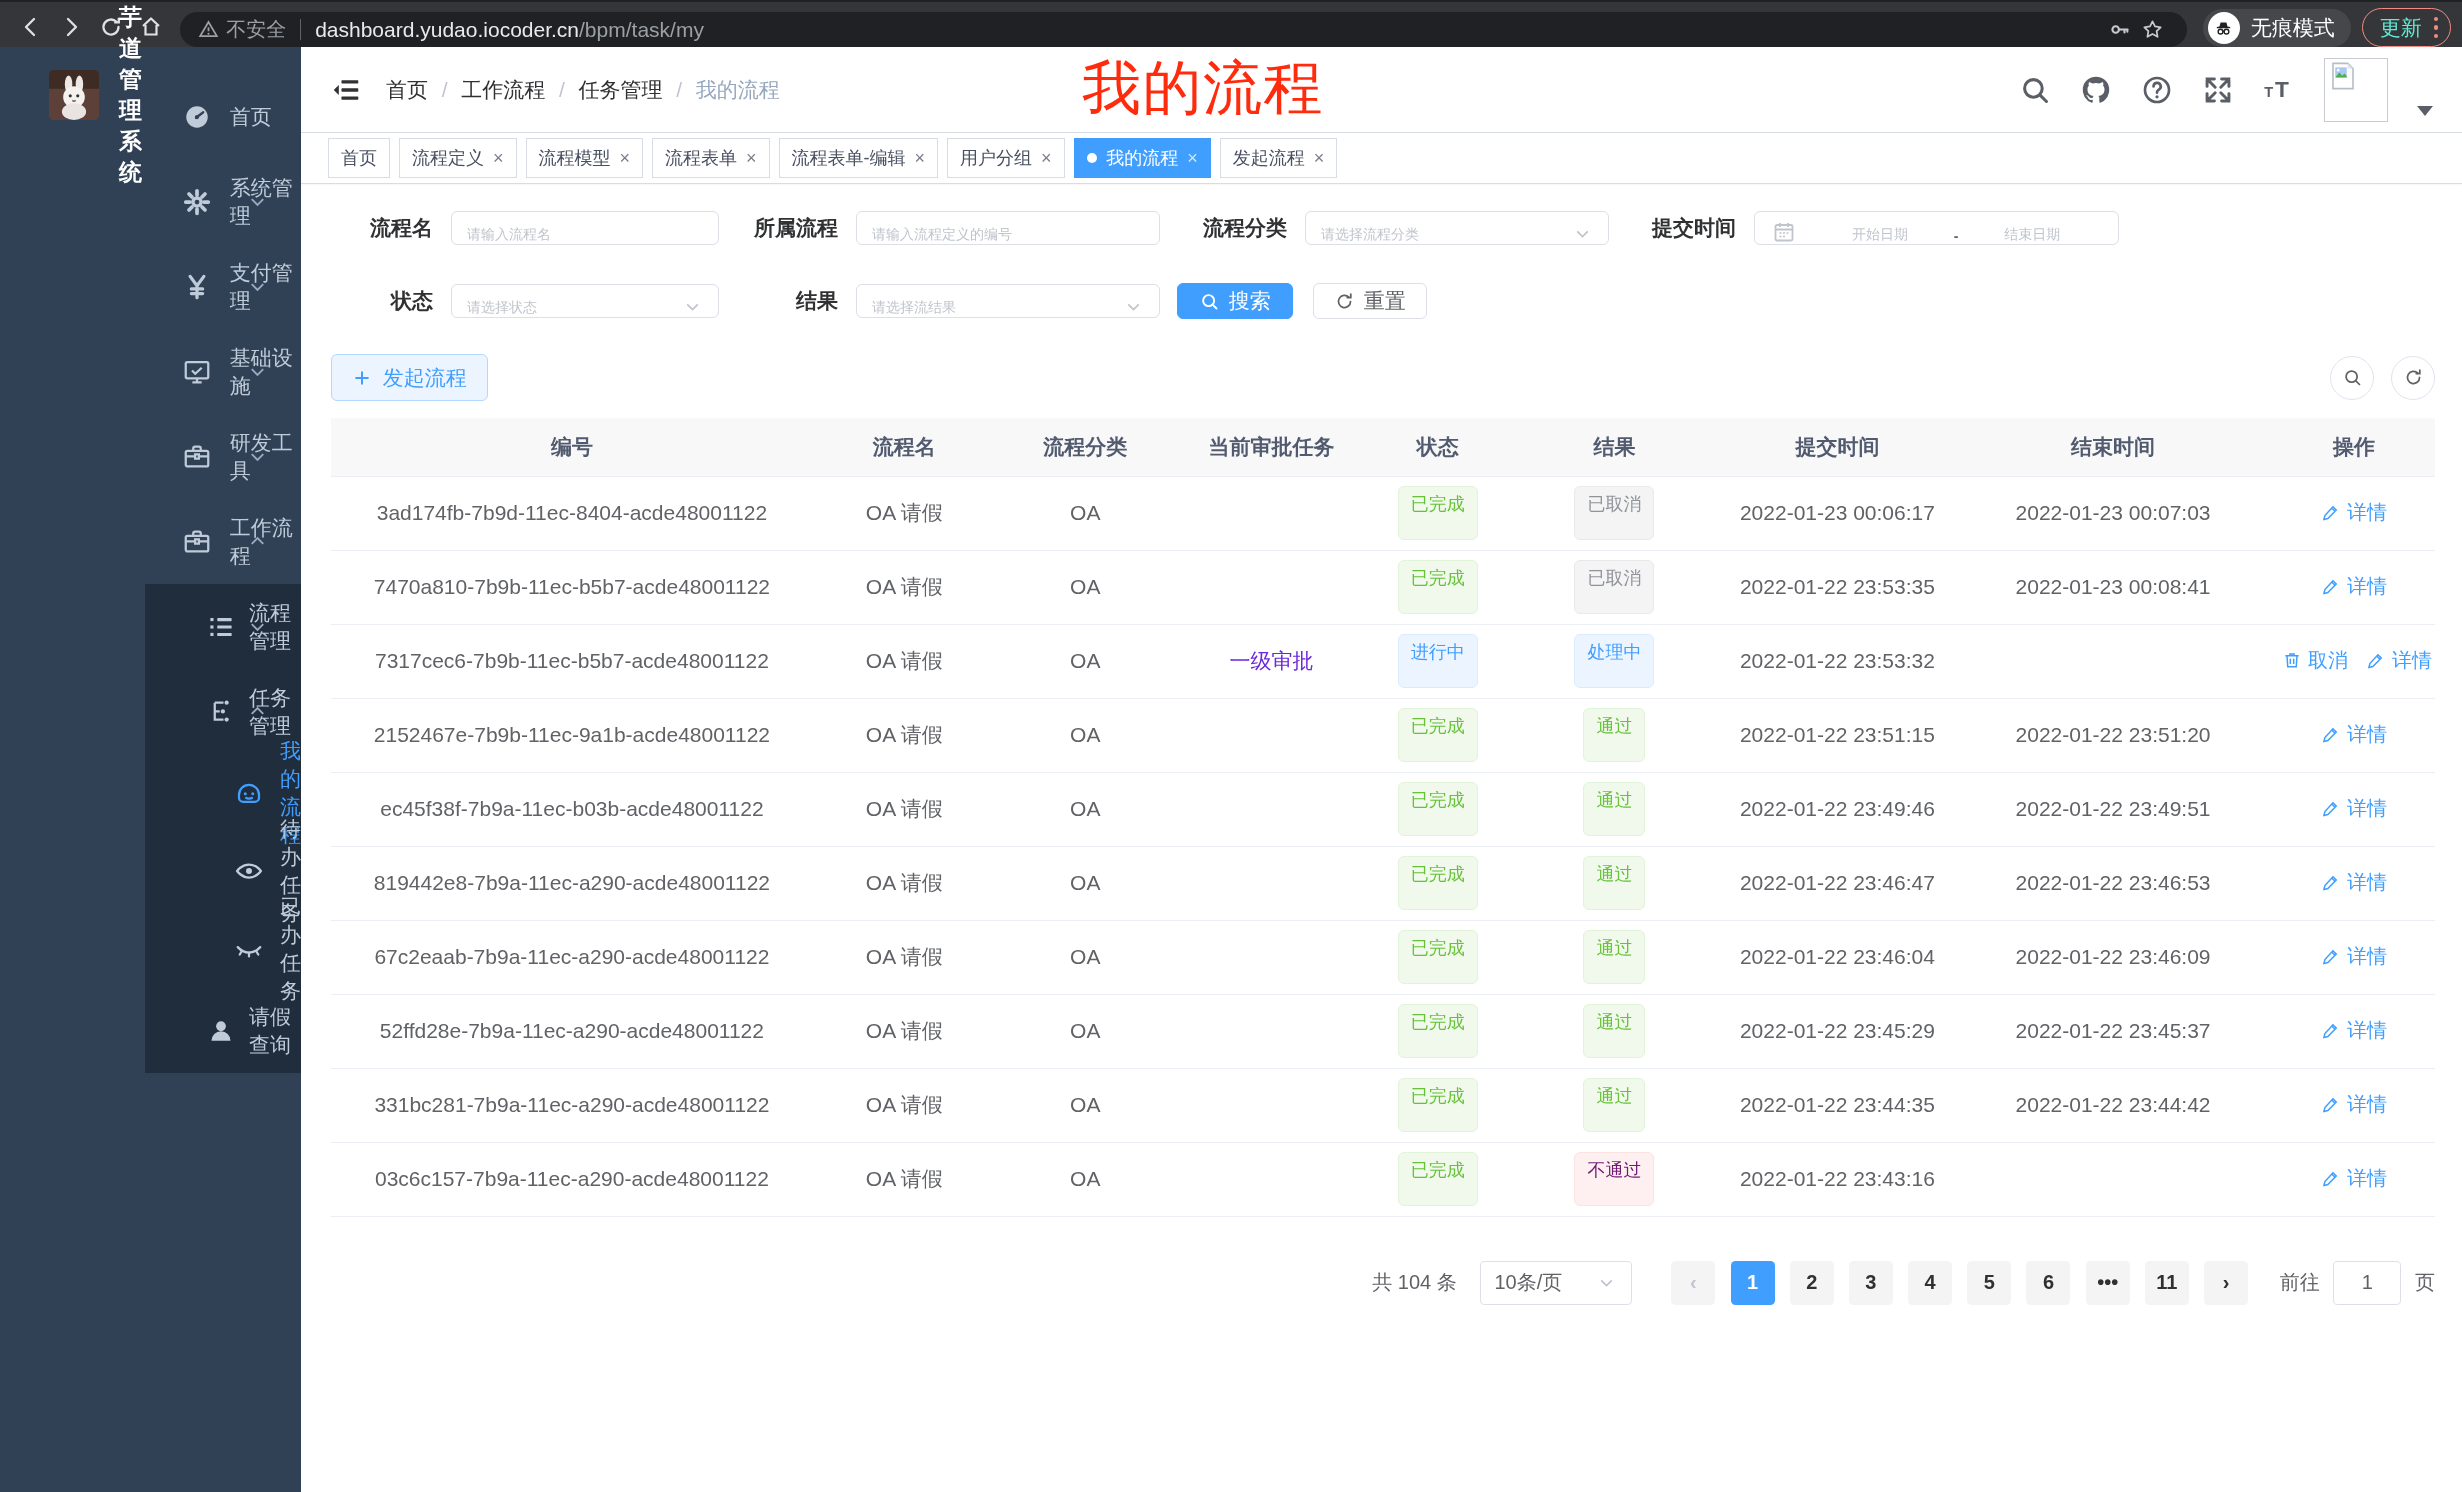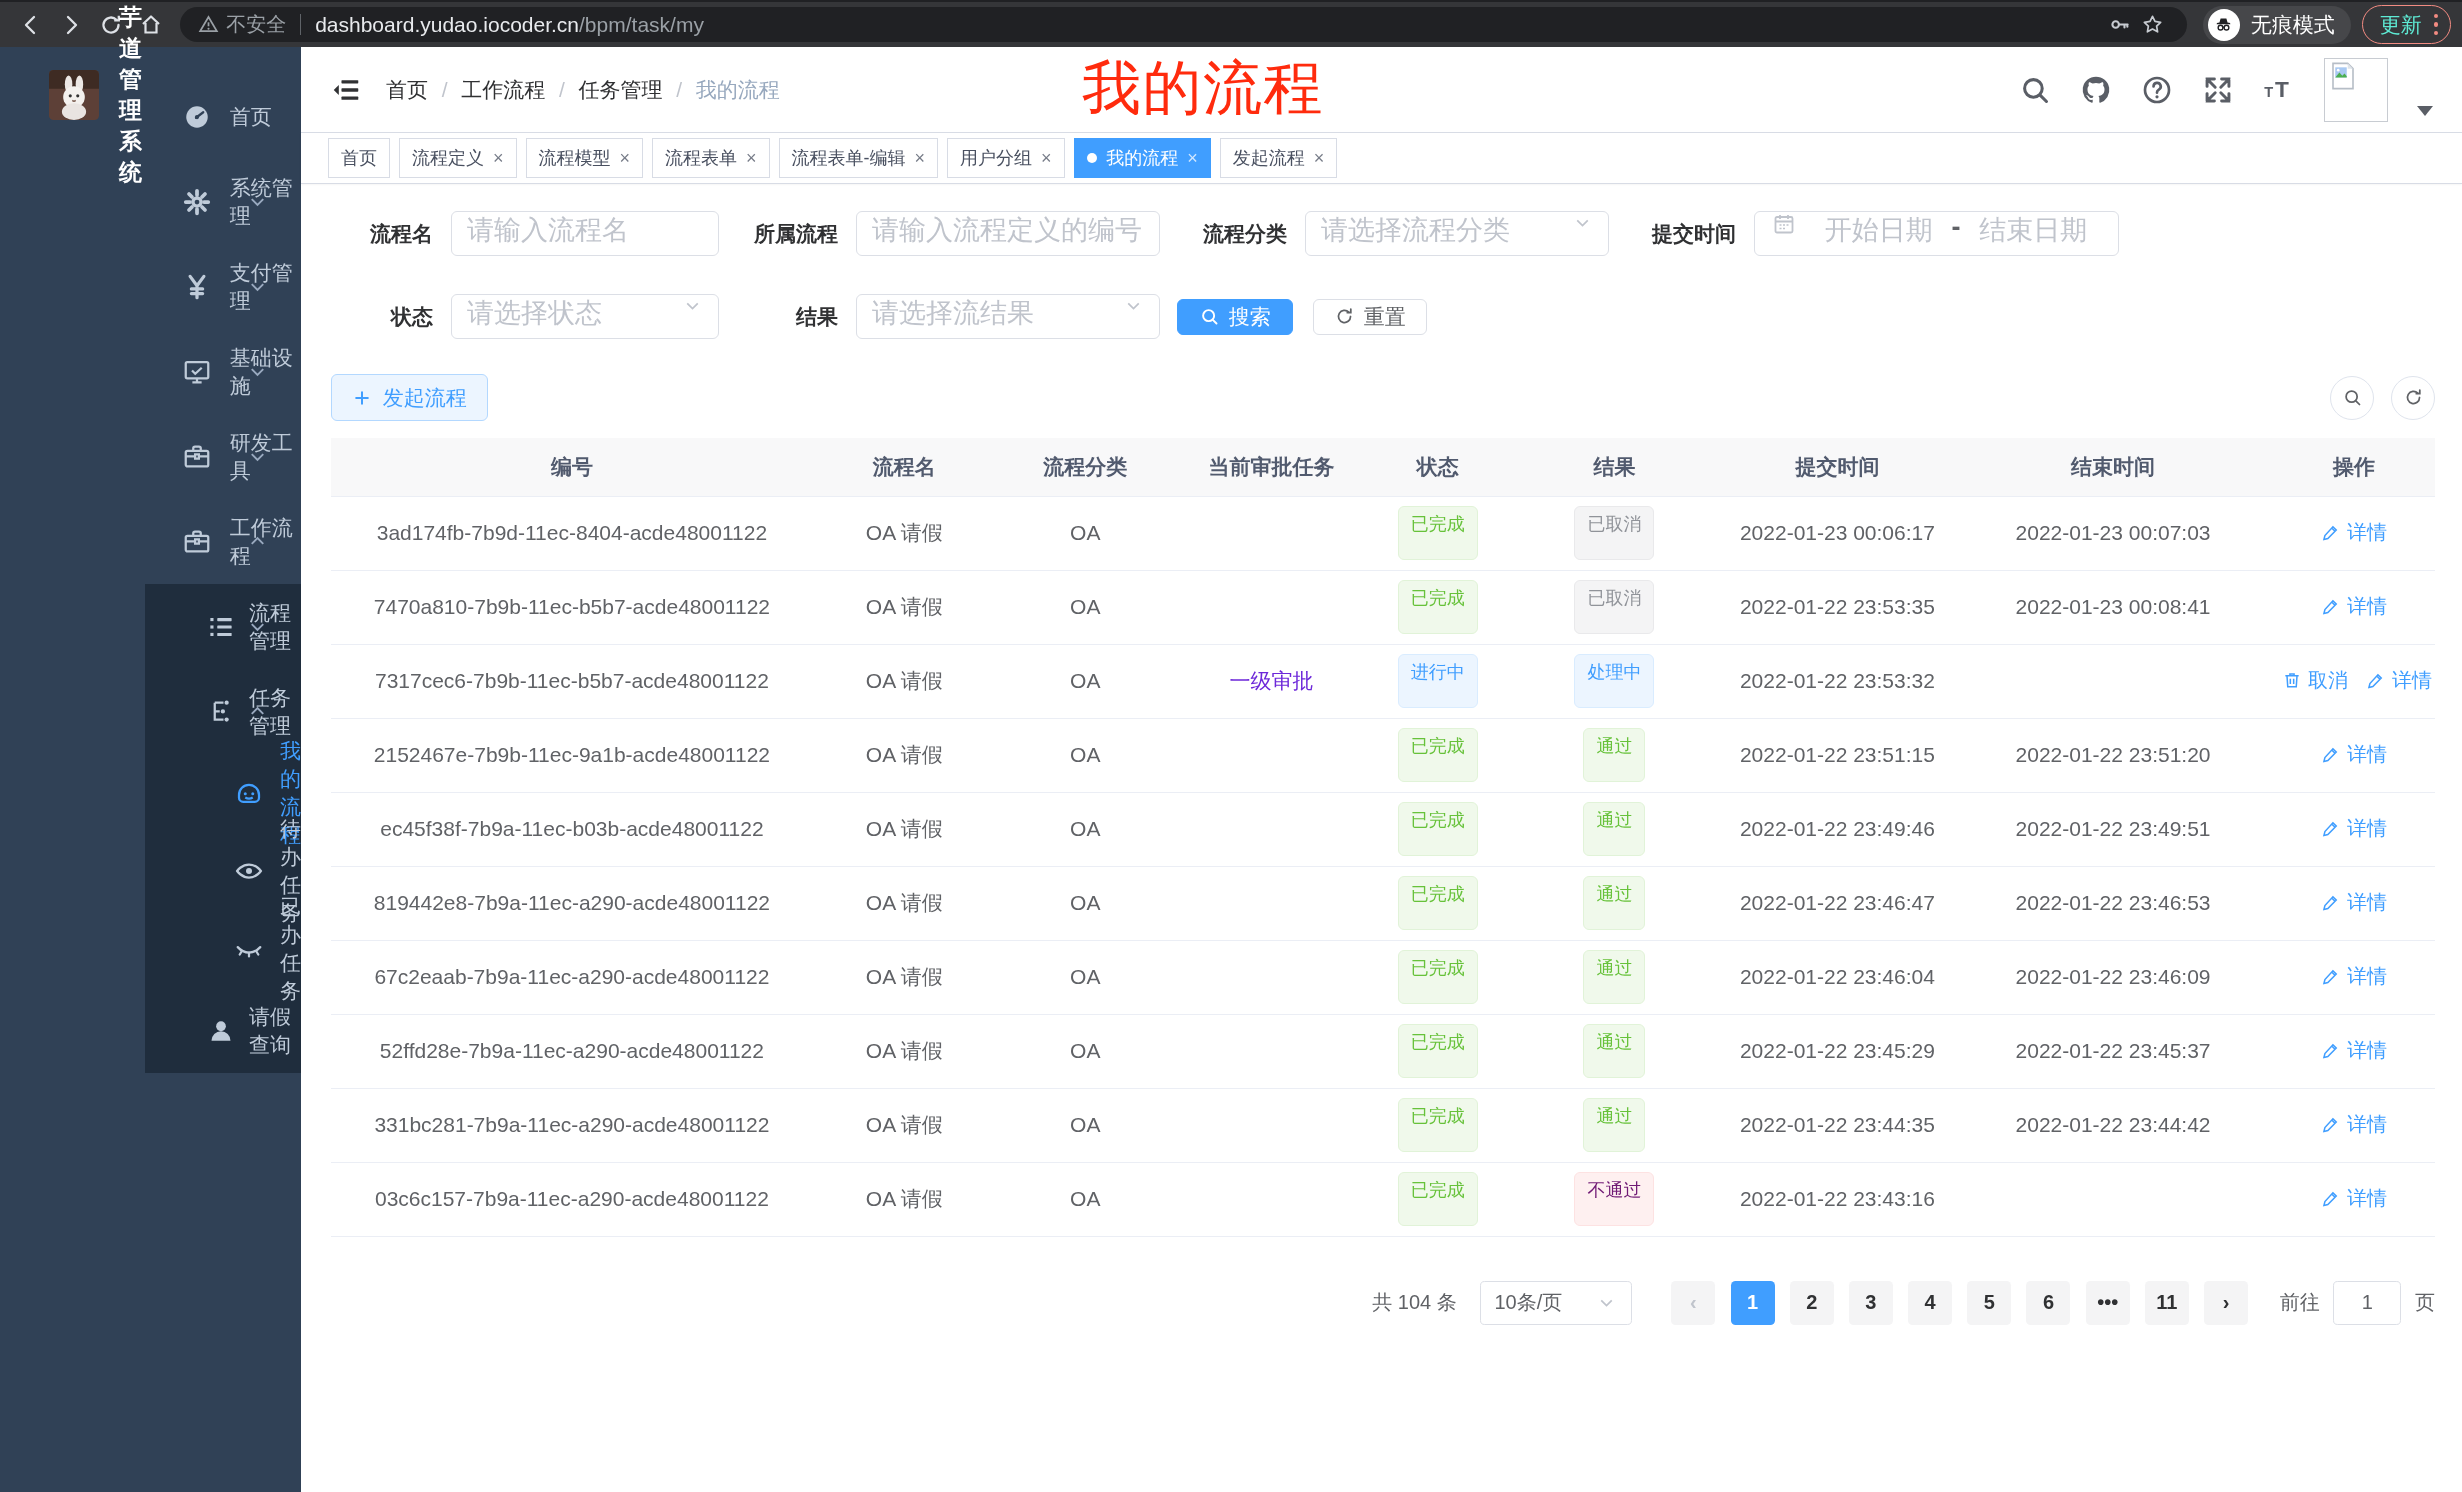--- a/index.html
+++ b/index.html
@@ -1,21 +1,21 @@
 <!DOCTYPE html>
 <html style="font-size:12px"><head>
 <meta charset="utf-8">
 <style>
   html,body{margin:0;padding:0;}
   body{width:2462px;height:1493px;overflow:hidden;position:relative;background:#fff;
        font-family:"Liberation Sans","DejaVu Sans",sans-serif;-webkit-font-smoothing:antialiased;}
   svg{display:block;}
 
   
-  .browser{height:47px;background:#353639;display:flex;align-items:center;padding:0 10.7px;border-top:2.3px solid #202124;box-sizing:border-box;}
+  .browser{height:47px;background:#353639;display:flex;align-items:flex-end;padding:0 10.7px;border-top:2.3px solid #202124;box-sizing:border-box;}
   .b-icon{width:40px;height:40px;display:flex;align-items:center;justify-content:center;color:#dee1e6;cursor:pointer;}
   .b-icon svg{width:24px;height:24px;}
   .omnibox{flex:1;height:35px;background:#202124;border-radius:18px;display:flex;align-items:center;padding:0 18px;margin:0 9px;color:#9aa0a6;min-width:0;}
   .omnibox .warn svg{width:21px;height:21px;}
   .sec-text{font-size:20px;margin-left:7.6px;color:#9aa0a6;}
   .divider{width:1.5px;height:21px;background:#5f6368;margin:0 13.7px;}
   .url{font-size:21px;white-space:nowrap;overflow:hidden;}
   .url .host{color:#e8eaed;}
   .url .path{color:#9aa0a6;}
   .omni-spacer{flex:1;}
@@ -69,21 +69,21 @@
   .tab{height:40px;border:1.5px solid #d8dce5;background:#fff;color:#495060;font-size:18px;display:flex;align-items:center;padding:0 12px;gap:9px;cursor:pointer;box-sizing:border-box;white-space:nowrap;}
   .tab .dot{width:10.7px;height:10.7px;border-radius:50%;background:#fff;}
   .tab .close{font-size:18px;line-height:1;opacity:.75;}
   .tab.active{background:#409eff;border-color:#409eff;color:#fff;}
 
   
   .content{padding:0 27px 0 30px;}
   .filter-row{display:flex;align-items:center;margin-top:27px;}
   .f-label{font-size:21px;color:#303133;font-weight:700;text-align:right;padding-right:18px;box-sizing:border-box;flex-shrink:0;}
   .w1{width:120px;} .w2{width:137px;} .w3{width:145px;} .w4{width:145px;}
-  .control{height:45px;border:1.5px solid #dcdfe6;border-radius:6px;display:flex;align-items:flex-start;padding:0 15px;color:#c0c4cc;font-size:27px;background:#fff;box-sizing:border-box;flex-shrink:0;}
+  .control{height:34px;border:1.5px solid #dcdfe6;border-radius:6px;display:flex;align-items:flex-end;padding:0 15px;color:#c0c4cc;font-size:14px;background:#fff;box-sizing:border-box;flex-shrink:0;}
   .c1{width:268px;} .c2{width:304px;} .c3{width:304px;justify-content:space-between;} .c4{width:365px;padding:0 16.7px;}
   .sel-caret{color:#c0c4cc;} .sel-caret svg{width:21px;height:21px;}
   .cal-ic{color:#c0c4cc;margin-right:15px;display:flex;} .cal-ic svg{width:24px;height:24px;}
   .dr-part{flex:1;text-align:center;} .dr-sep{color:#606266;font-weight:700;margin:0 4.6px;}
   .btn{height:36px;border-radius:6px;display:flex;align-items:center;gap:9px;font-size:21px;cursor:pointer;box-sizing:border-box;}
   .btn svg{width:21px;height:21px;}
   .btn-search{background:#409eff;color:#fff;padding:0 21px;margin-left:16.7px;border:1.5px solid #409eff;}
   .btn-reset{background:#fff;color:#606266;border:1.5px solid #dcdfe6;padding:0 20px;margin-left:20px;}
 
   .toolbar{display:flex;align-items:center;margin-top:35px;}

